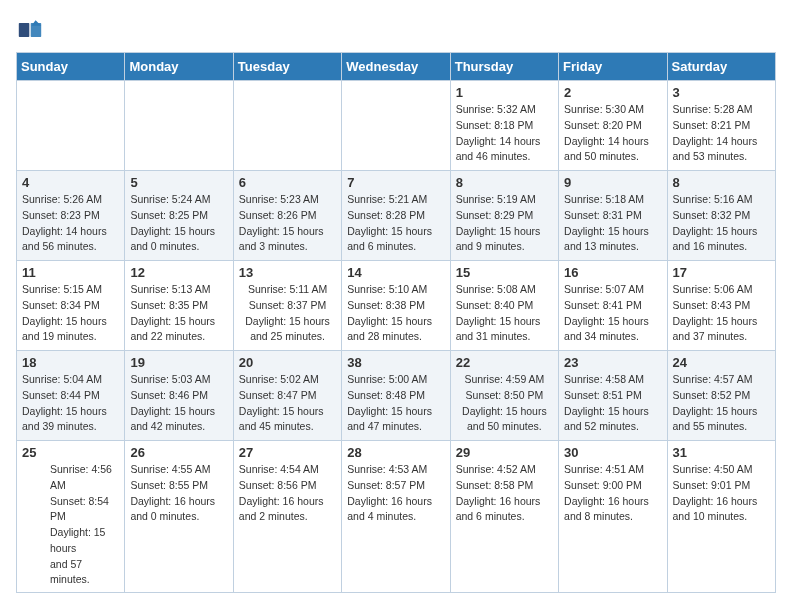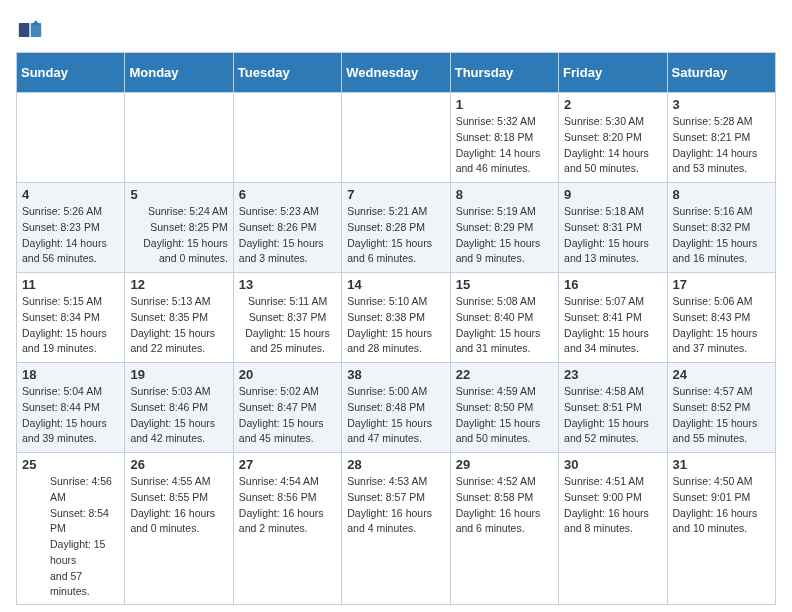--- a/index.html
+++ b/index.html
@@ -44,21 +44,21 @@
     }
     table {
       width: 100%;
       border-collapse: collapse;
       table-layout: fixed;
     }
     thead tr th {
       background-color: #2e7ab6;
       color: #fff;
       font-size: 13px;
-      padding: 12px 4px;
+      padding: 6px 4px;
       text-align: left;
       border: 1px solid #c0d0e0;
     }
     tbody tr td {
       vertical-align: top;
       border: 1px solid #c0d0e0;
       padding: 4px 5px;
       font-size: 11px;
       color: #333;
       height: 90px;
@@ -148,21 +148,21 @@
       <tr>
         <td>
           <span class="day-num">4</span>
           <div class="cell-info" style="white-space: pre-line;">Sunrise: 5:26 AM
 Sunset: 8:23 PM
 Daylight: 14 hours
 and 56 minutes.</div>
         </td>
         <td>
           <span class="day-num">5</span>
-          <div class="cell-info" style="white-space: pre-line; text-align: right;">Sunrise: 5:24 AM
+          <div class="cell-info" style="white-space: pre-line;">Sunrise: 5:24 AM
 Sunset: 8:25 PM
 Daylight: 15 hours
 and 0 minutes.</div>
         </td>
         <td>
           <span class="day-num">6</span>
           <div class="cell-info" style="white-space: pre-line;">Sunrise: 5:23 AM
 Sunset: 8:26 PM
 Daylight: 15 hours
 and 3 minutes.</div>
@@ -271,21 +271,21 @@
         </td>
         <td>
           <span class="day-num">38</span>
           <div class="cell-info" style="white-space: pre-line;">Sunrise: 5:00 AM
 Sunset: 8:48 PM
 Daylight: 15 hours
 and 47 minutes.</div>
         </td>
         <td>
           <span class="day-num">22</span>
-          <div class="cell-info" style="white-space: pre-line;">Sunrise: 4:59 AM
+          <div class="cell-info" style="white-space: pre-line; text-align: center;">Sunrise: 4:59 AM
 Sunset: 8:50 PM
 Daylight: 15 hours
 and 50 minutes.</div>
         </td>
         <td>
           <span class="day-num">23</span>
           <div class="cell-info" style="white-space: pre-line;">Sunrise: 4:58 AM
 Sunset: 8:51 PM
 Daylight: 15 hours
 and 52 minutes.</div>

